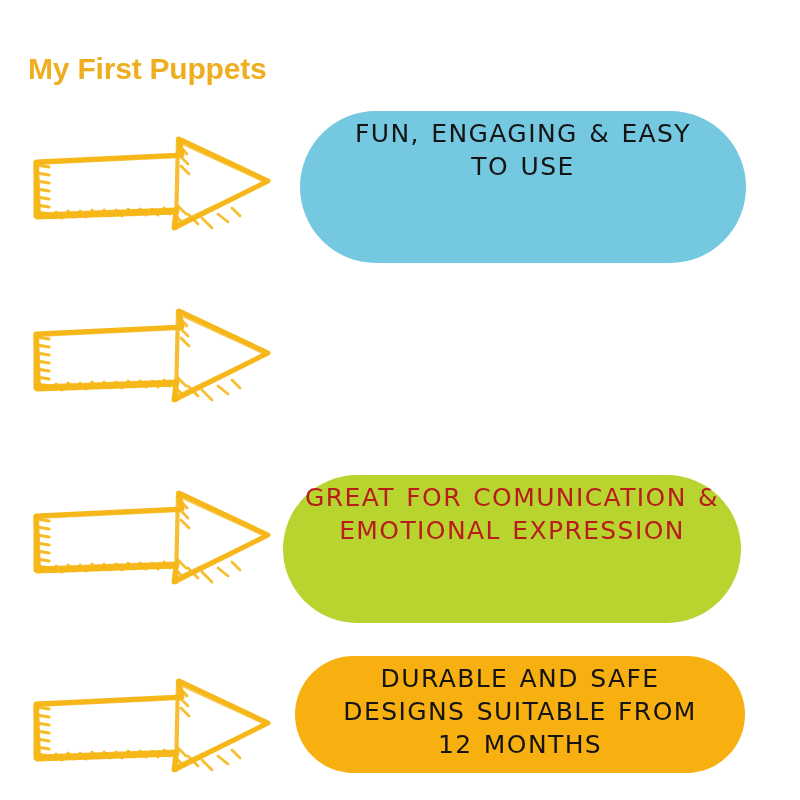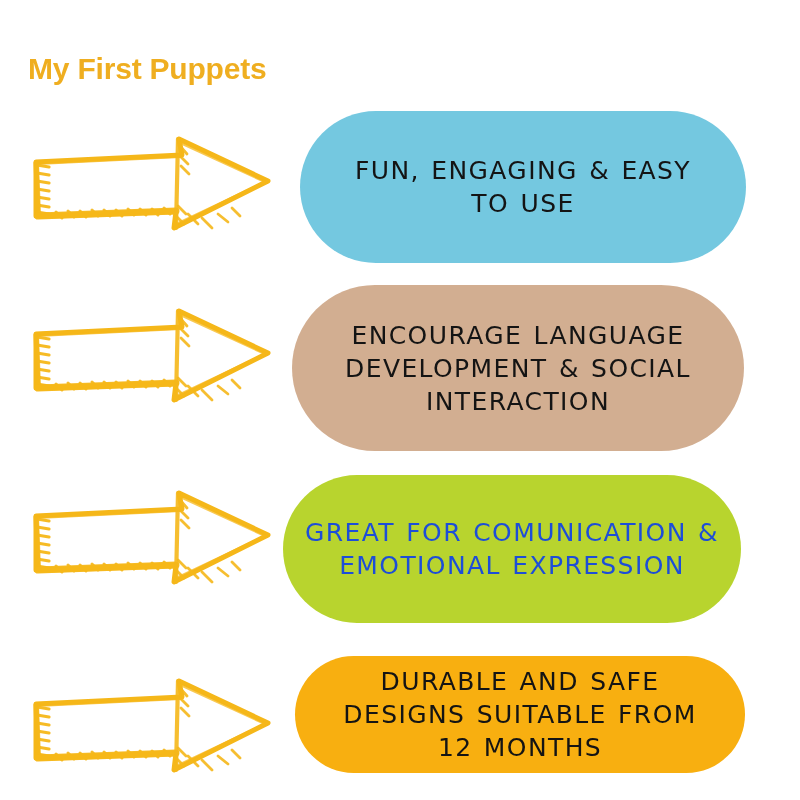--- a/index.html
+++ b/index.html
@@ -53,21 +53,21 @@
   .arrow-wrap svg {
     display: block;
     width: 256px;
     height: 108px;
   }
 
   .pill {
     position: absolute;
     box-sizing: border-box;
     display: flex;
-    align-items: center;
+    align-items: flex-start;
     justify-content: center;
     text-align: center;
     color: #141414;
     font-family: "DejaVu Sans", "Liberation Sans", sans-serif;
     font-weight: 500;
     letter-spacing: 1.4px;
     word-spacing: 2px;
     line-height: 1.32;
     padding: 6px 20px;
   }
@@ -168,25 +168,20 @@
                    M82,78 L88,84 M94,78 L100,84 M106,77 L112,83 M118,77 L124,83
                    M130,77 L136,83 M142,76 L148,82" stroke-width="3" opacity="0.9"></path>
           <path d="M16,84 L154,79" stroke-width="7" opacity="0.95"></path>
           <path d="M158,14 L165,22 M158,24 L166,32 M159,34 L167,42
                    M154,84 L162,92 M156,74 L164,82 M166,82 L176,92
                    M180,86 L190,96 M196,82 L206,90 M210,76 L218,84" stroke-width="2.8" opacity="0.9"></path>
           <path d="M156,7 L154,96" stroke-width="4.2" opacity="0.9"></path>
         </g>
       </svg>
     </div>
-    <div class="pill" style="background: rgb(210, 174, 145); color: rgb(20, 20, 20);">
-      <span class="pill-text" style="text-transform: uppercase;">Encourage language
-development &amp; social
-interaction</span>
-    </div>
   </div>
 
   <div class="benefit-row" id="row-3">
     <div class="arrow-wrap">
       <svg viewBox="0 0 256 108" xmlns="http://www.w3.org/2000/svg" aria-hidden="true">
         <g fill="none" stroke="#f5b719" stroke-linecap="round" stroke-linejoin="round">
           <path d="M14,30 L160,23 L157,7 L246,49 L152,96 L154,79 L16,84 Z" stroke-width="5"></path>
           <path d="M16,32 L159,25 L156,10 L243,50 L152,93 L155,81 L18,86 Z" stroke-width="2.2" opacity="0.75"></path>
           <path d="M15,33 L27,35 M15,41 L27,43 M15,49 L27,51 M15,57 L27,59
                    M15,65 L27,67 M15,73 L27,75 M15,80 L27,82" stroke-width="3.2" opacity="0.95"></path>
@@ -195,21 +190,21 @@
                    M82,78 L88,84 M94,78 L100,84 M106,77 L112,83 M118,77 L124,83
                    M130,77 L136,83 M142,76 L148,82" stroke-width="3" opacity="0.9"></path>
           <path d="M16,84 L154,79" stroke-width="7" opacity="0.95"></path>
           <path d="M158,14 L165,22 M158,24 L166,32 M159,34 L167,42
                    M154,84 L162,92 M156,74 L164,82 M166,82 L176,92
                    M180,86 L190,96 M196,82 L206,90 M210,76 L218,84" stroke-width="2.8" opacity="0.9"></path>
           <path d="M156,7 L154,96" stroke-width="4.2" opacity="0.9"></path>
         </g>
       </svg>
     </div>
-    <div class="pill" style="background: rgb(184, 212, 46); color: #1d4ed8;">
+    <div class="pill" style="background: rgb(184, 212, 46); color: #b91c1c;">
       <span class="pill-text" style="text-transform: uppercase;">Great for comunication &amp;
 emotional expression</span>
     </div>
   </div>
 
   <div class="benefit-row" id="row-4">
     <div class="arrow-wrap">
       <svg viewBox="0 0 256 108" xmlns="http://www.w3.org/2000/svg" aria-hidden="true">
         <g fill="none" stroke="#f5b719" stroke-linecap="round" stroke-linejoin="round">
           <path d="M14,30 L160,23 L157,7 L246,49 L152,96 L154,79 L16,84 Z" stroke-width="5"></path>

